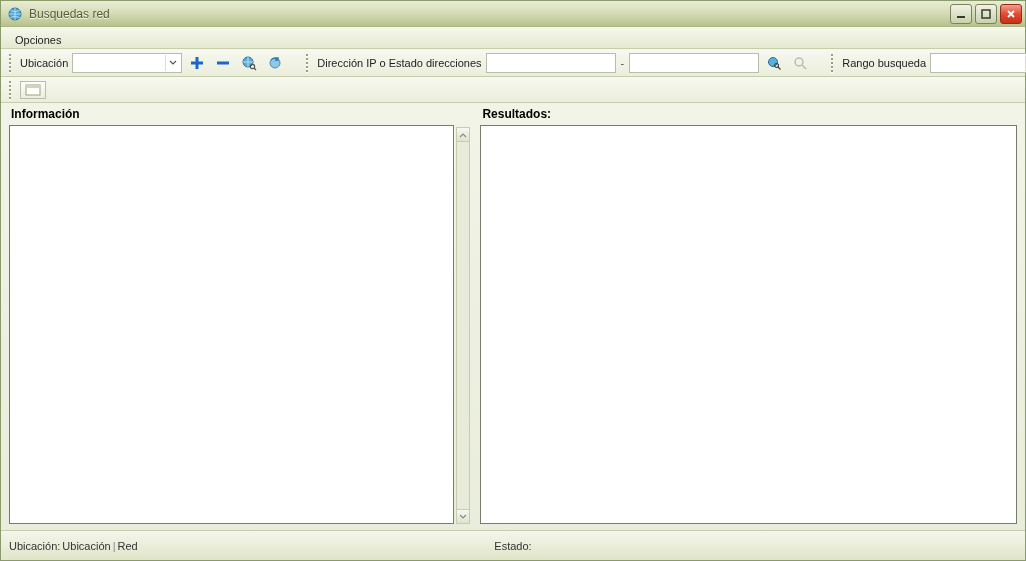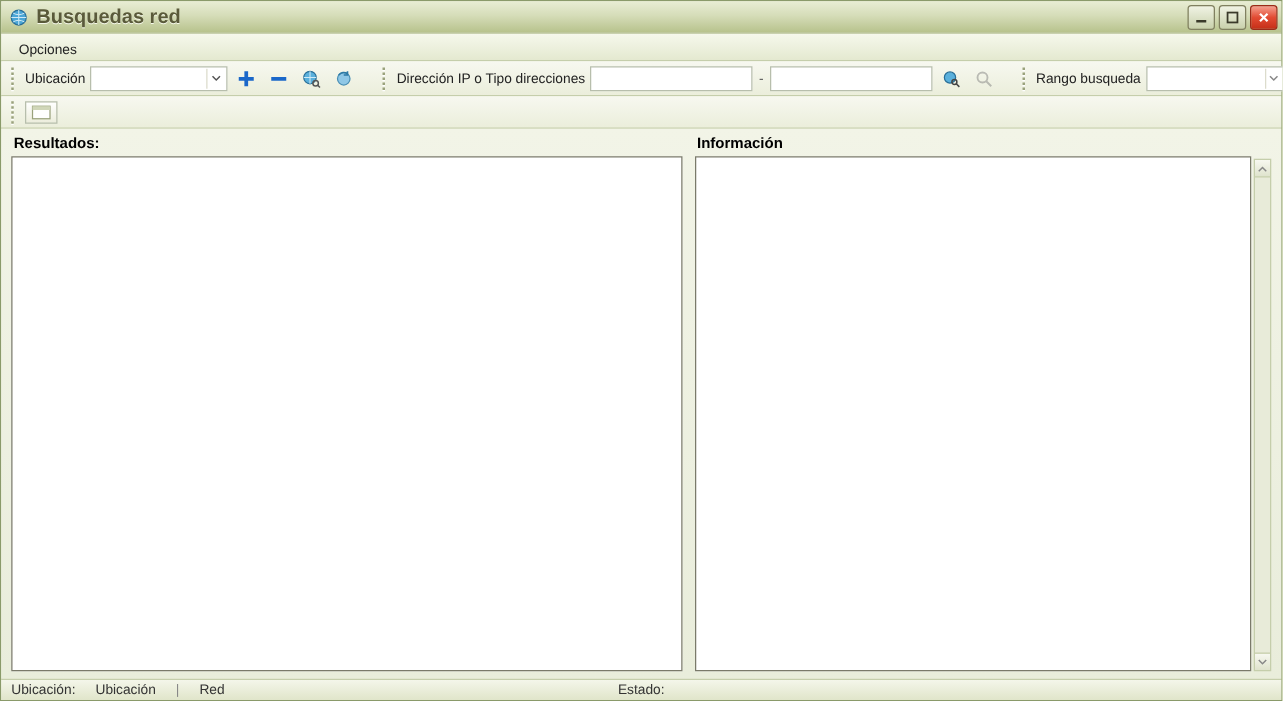--- a/index.html
+++ b/index.html
@@ -23,21 +23,21 @@
     background: linear-gradient(to bottom, #e8edd4 0%, #d6ddb9 45%, #b7c28c 100%);
     display: flex; align-items: center;
     padding: 0 3px 0 6px;
     border-bottom: 1px solid #a9b585;
   }
   .titlebar .app-icon {
     width: 16px; height: 16px; margin-right: 6px;
     display: inline-flex; align-items: center; justify-content: center;
   }
   .titlebar .title {
-    color: #5a5a3a; font-weight: bold; font-size: 16px; flex: 1;
+    color: #5a5a3a; font-weight: normal; font-size: 12px; flex: 1;
     text-shadow: 0 1px 0 #f5f8ea;
   }
   .win-btns { display: flex; gap: 3px; }
   .win-btn {
     width: 22px; height: 20px;
     border: 1px solid #808060;
     border-radius: 3px;
     background: linear-gradient(to bottom,#f0f3e4,#c9d1ac);
     display: flex; align-items: center; justify-content: center;
     cursor: default;
@@ -150,25 +150,25 @@
   }
   .scroll-btn {
     height: 14px; background: linear-gradient(to bottom,#f7f8f0,#dfe3cd);
     border-bottom: 1px solid #c5ceab;
     display:flex; align-items:center; justify-content:center;
   }
   .scroll-btn.bottom { position:absolute; bottom:0; left:0; right:0;
     border-top:1px solid #c5ceab; border-bottom:none; }
   
   .statusbar {
-    height: 17px;
+    height: 30px;
     background: linear-gradient(to bottom,#f4f6ea,#e0e5ca);
     border-top: 1px solid #c5ceab;
     display: flex; align-items: center;
-    padding: 0 8px; gap: 16px;
+    padding: 0 8px; gap: 2px;
     color: #333;
   }
   .statusbar .status-sep { color: #888; }
   .statusbar .estado { margin-left: auto; position:absolute; left:50%; transform:translateX(-50%); }
   .statusbar { position: relative; }
   .disabled-icon { opacity: 0.45; filter: grayscale(60%); }
 </style>
 </head>
 <body>
 
@@ -253,21 +253,21 @@
     <div class="sep"></div>
 
     <div class="tb-group">
       <div class="drag-dots">
           <span></span>
           <span></span>
           <span></span>
           <span></span>
           <span></span>
         </div>
-      <span class="tb-label">Dirección IP o Tipo direcciones</span>
+      <span class="tb-label">Dirección IP o Estado direcciones</span>
       <div class="textinput ip-input">
         <span></span>
       </div>
       <span class="dash-sep">-</span>
       <div class="textinput ip-input">
         <span></span>
       </div>
       <div class="tb-btn">
         <svg width="16" height="16" viewBox="0 0 16 16">
             <circle cx="7" cy="7" r="4.5" fill="#5ab0dc" stroke="#2a6f98"></circle>
@@ -320,39 +320,39 @@
       <div class="tab-btn">
         <svg width="16" height="12" viewBox="0 0 16 12">
             <rect x="1" y="1" width="14" height="10" fill="#fff" stroke="#9aa27c"></rect>
             <rect x="1" y="1" width="14" height="3" fill="#d0d6b8"></rect>
           </svg>
       </div>
     </div>
   </div>
 
   <div class="content">
-    <div class="pane">
-      <div class="pane-header">Resultados:</div>
-      <div class="pane-box"></div>
-    </div>
     <div class="pane right" style="margin-right:16px;">
       <div class="pane-header">Información</div>
       <div class="pane-box"></div>
       <div class="right-scroll">
         <div class="scroll-btn">
           <svg width="8" height="6" viewBox="0 0 8 6">
               <path d="M1 5 L4 2 L7 5" stroke="#888" stroke-width="1.2" fill="none"></path>
             </svg>
         </div>
         <div class="scroll-btn bottom">
           <svg width="8" height="6" viewBox="0 0 8 6">
               <path d="M1 1 L4 4 L7 1" stroke="#888" stroke-width="1.2" fill="none"></path>
             </svg>
         </div>
       </div>
+    </div>
+    <div class="pane">
+      <div class="pane-header">Resultados:</div>
+      <div class="pane-box"></div>
     </div>
   </div>
 
   <div class="statusbar">
     <span>Ubicación:</span>
     <span>Ubicación</span>
     <span class="status-sep">|</span>
     <span>Red</span>
     <span class="estado">
       <span>Estado:</span>

